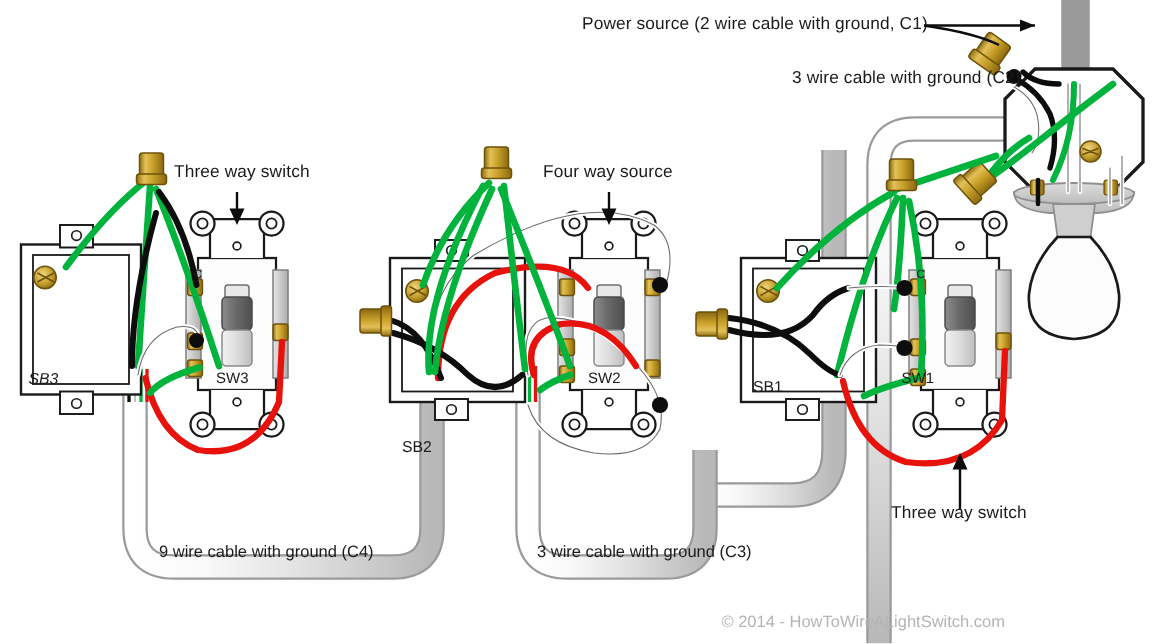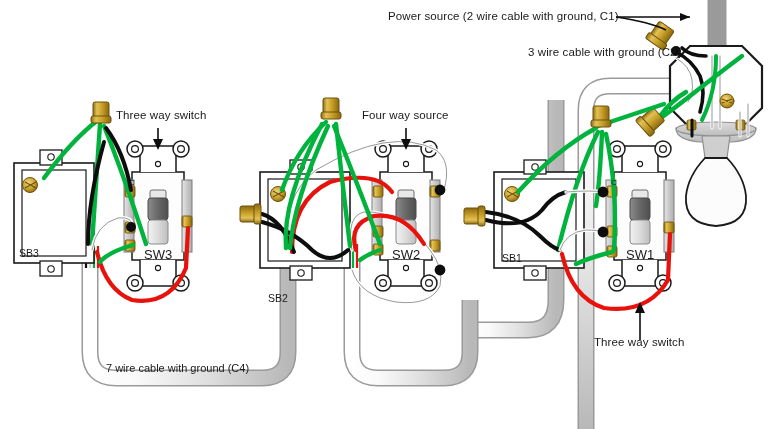--- a/index.html
+++ b/index.html
@@ -5,21 +5,21 @@
 <style>
   html,body{margin:0;padding:0;background:#ffffff;}
   body{width:768px;height:429px;overflow:hidden;
        font-family:"Liberation Sans","DejaVu Sans",sans-serif;}
   #stage{position:relative;width:684px;height:429px;background:#fff;}
   #stage svg{position:absolute;left:0;top:0;}
   .lbl{position:absolute;font-size:11.5px;color:#1a1a1a;white-space:nowrap;
        letter-spacing:.1px;line-height:1.1;}
   .cablelbl{position:absolute;font-size:11px;color:#1a1a1a;white-space:nowrap;}
   .boxlbl{position:absolute;font-size:10.5px;color:#1a1a1a;white-space:nowrap;}
-  .swlbl{position:absolute;font-size:13px;color:#1a1a1a;white-space:nowrap;}
+  .swlbl{position:absolute;font-size:10px;color:#1a1a1a;white-space:nowrap;}
   .termlbl{position:absolute;font-size:8px;color:#1a1a1a;white-space:nowrap;}
   #copyright{position:absolute;right:14px;bottom:8px;font-size:11px;
        color:#b4b4b4;white-space:nowrap;}
 </style>
 </head>
 <body>
 
 <div id="stage">
 
 <svg width="768" height="429" viewBox="0 0 768 429">
@@ -390,28 +390,30 @@
 <div class="lbl" style="left:388px;top:10px;">Power source (2 wire cable with ground, C1)</div>
 
 <div class="lbl" style="left:528px;top:46px;">3 wire cable with ground (C2)</div>
 
 <div class="lbl" style="left:116px;top:109px;">Three way switch</div>
 
 <div class="lbl" style="left:362px;top:109px;">Four way source</div>
 
 <div class="lbl" style="left:594px;top:336px;">Three way switch</div>
 
-<div class="cablelbl" style="left:106px;top:362px;">7 wire cable with ground (C4)</div>
-
-
-<div class="boxlbl" style="left:19px;top:247px;">SB3</div>
+<div class="cablelbl" style="left:106px;top:362px;">9 wire cable with ground (C4)</div>
+
+<div class="cablelbl" style="left:358px;top:362px;">3 wire cable with ground (C3)</div>
+
+<div class="boxlbl" style="left:19px;top:247px;font-style:italic;">SB3</div>
 <div class="swlbl" style="left:144px;top:247px;">SW3</div>
 <div class="termlbl" style="left:129px;top:178px;">C</div>
 
 <div class="boxlbl" style="left:268px;top:252px;margin-top:40px;">SB2</div>
 <div class="swlbl" style="left:392px;top:247px;">SW2</div>
 
 <div class="boxlbl" style="left:502px;top:252px;text-align:right;">SB1</div>
-<div class="swlbl" style="left:626px;top:247px;">SW1</div>
+<div class="swlbl" style="left:601px;top:247px;">SW1</div>
 <div class="termlbl" style="left:611px;top:178px;">C</div>
 
+<div id="copyright">© 2014 - HowToWireALightSwitch.com</div>
 
 </div>
 
 </body></html>

